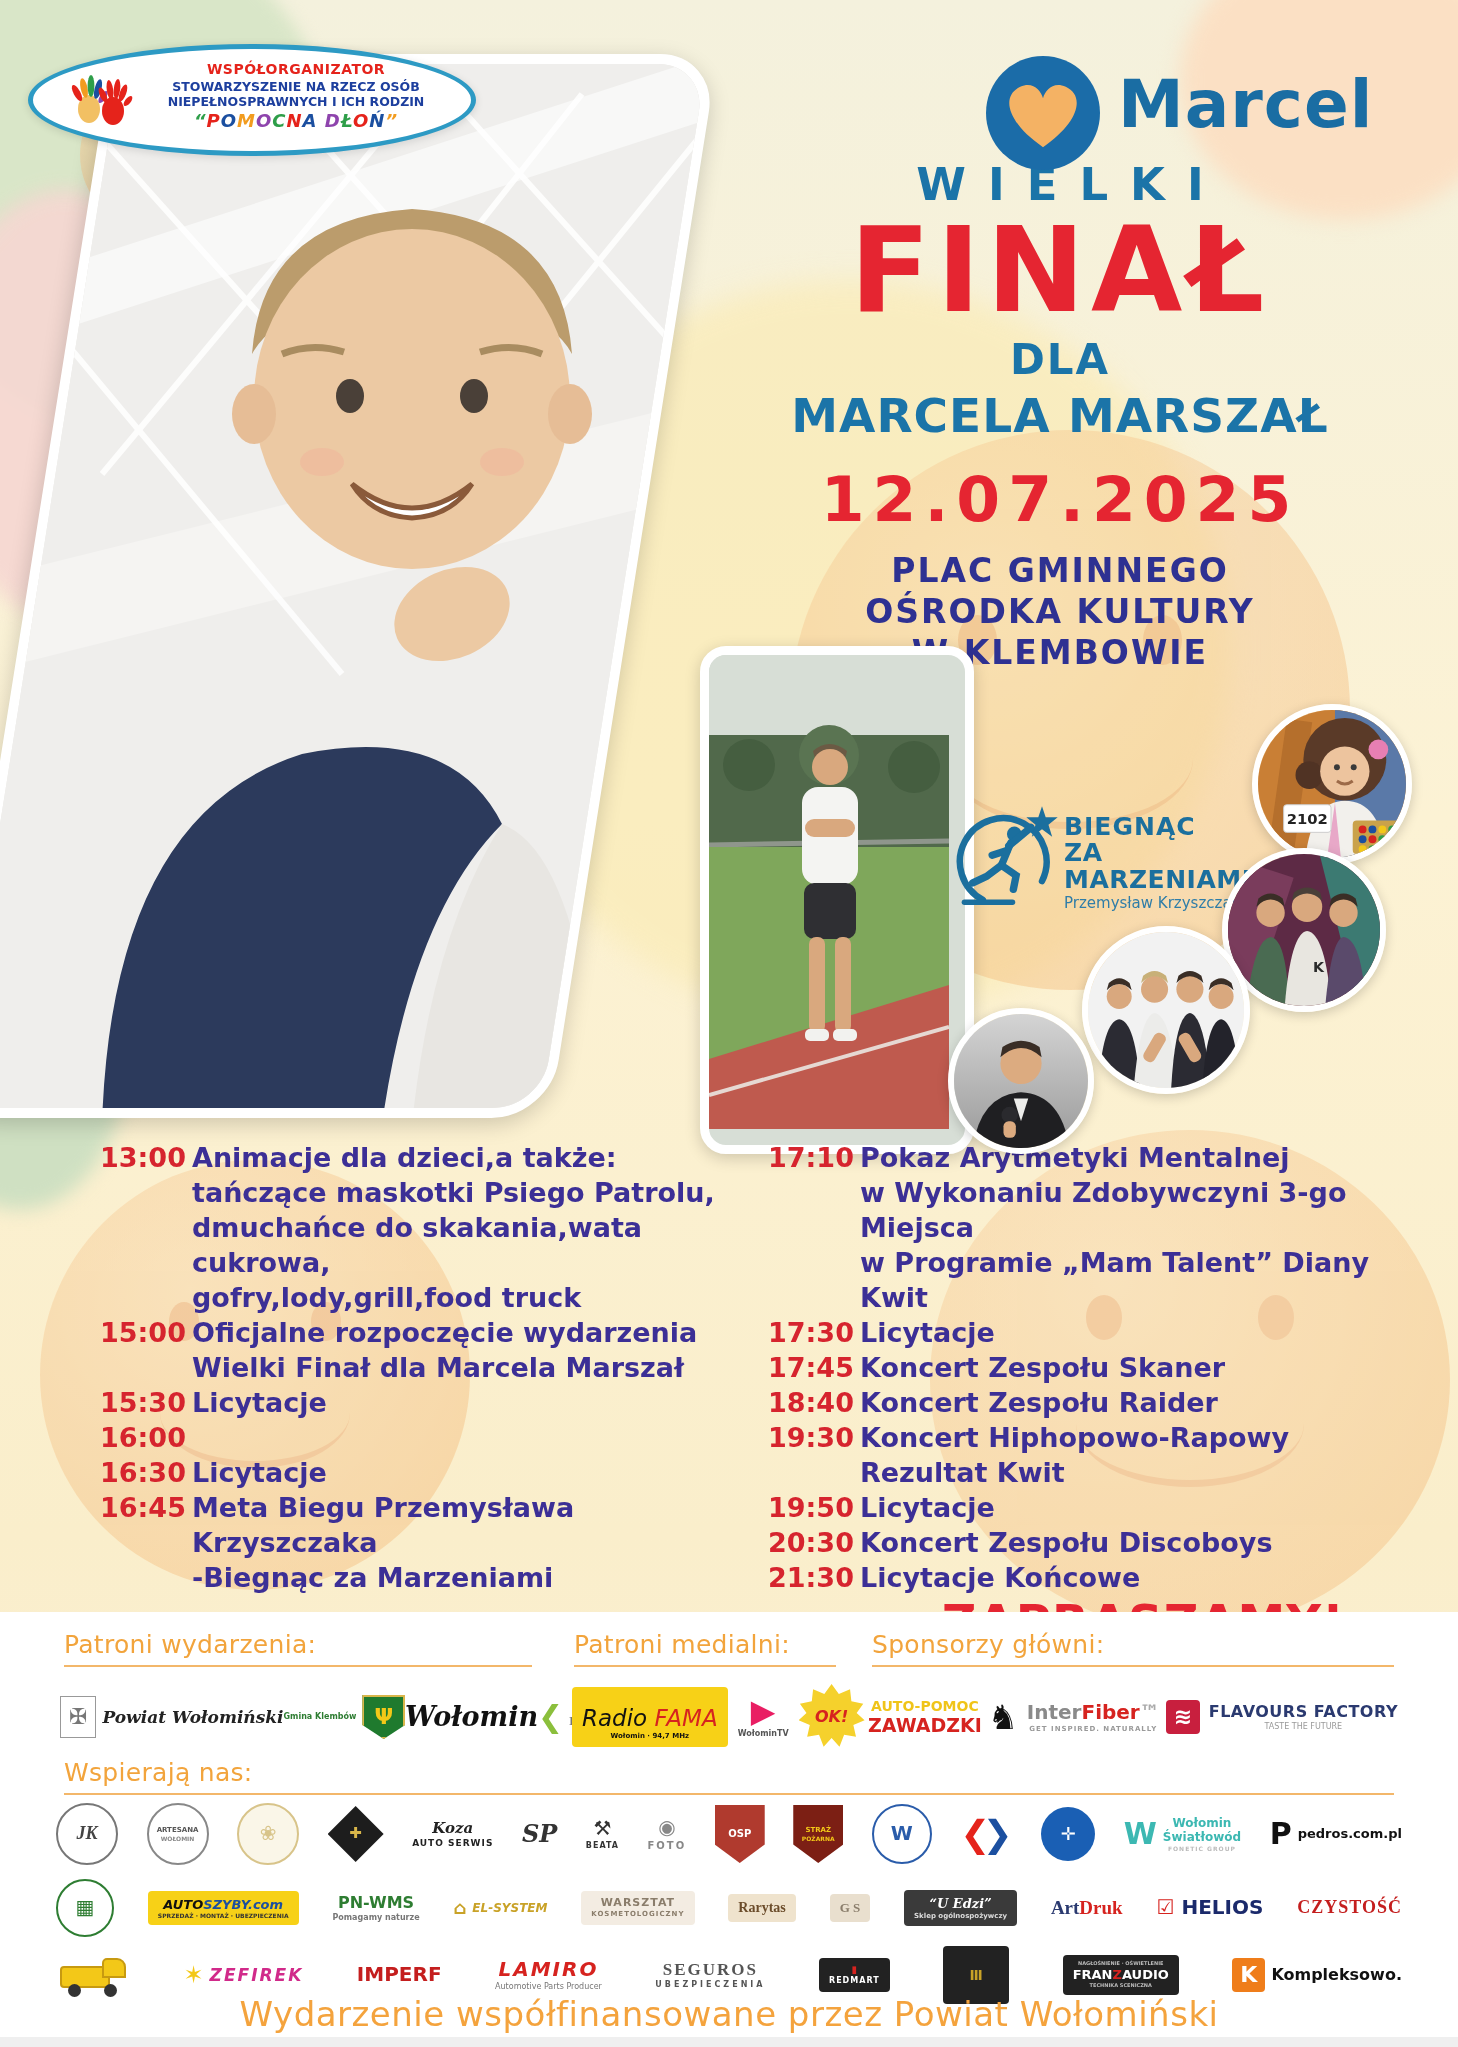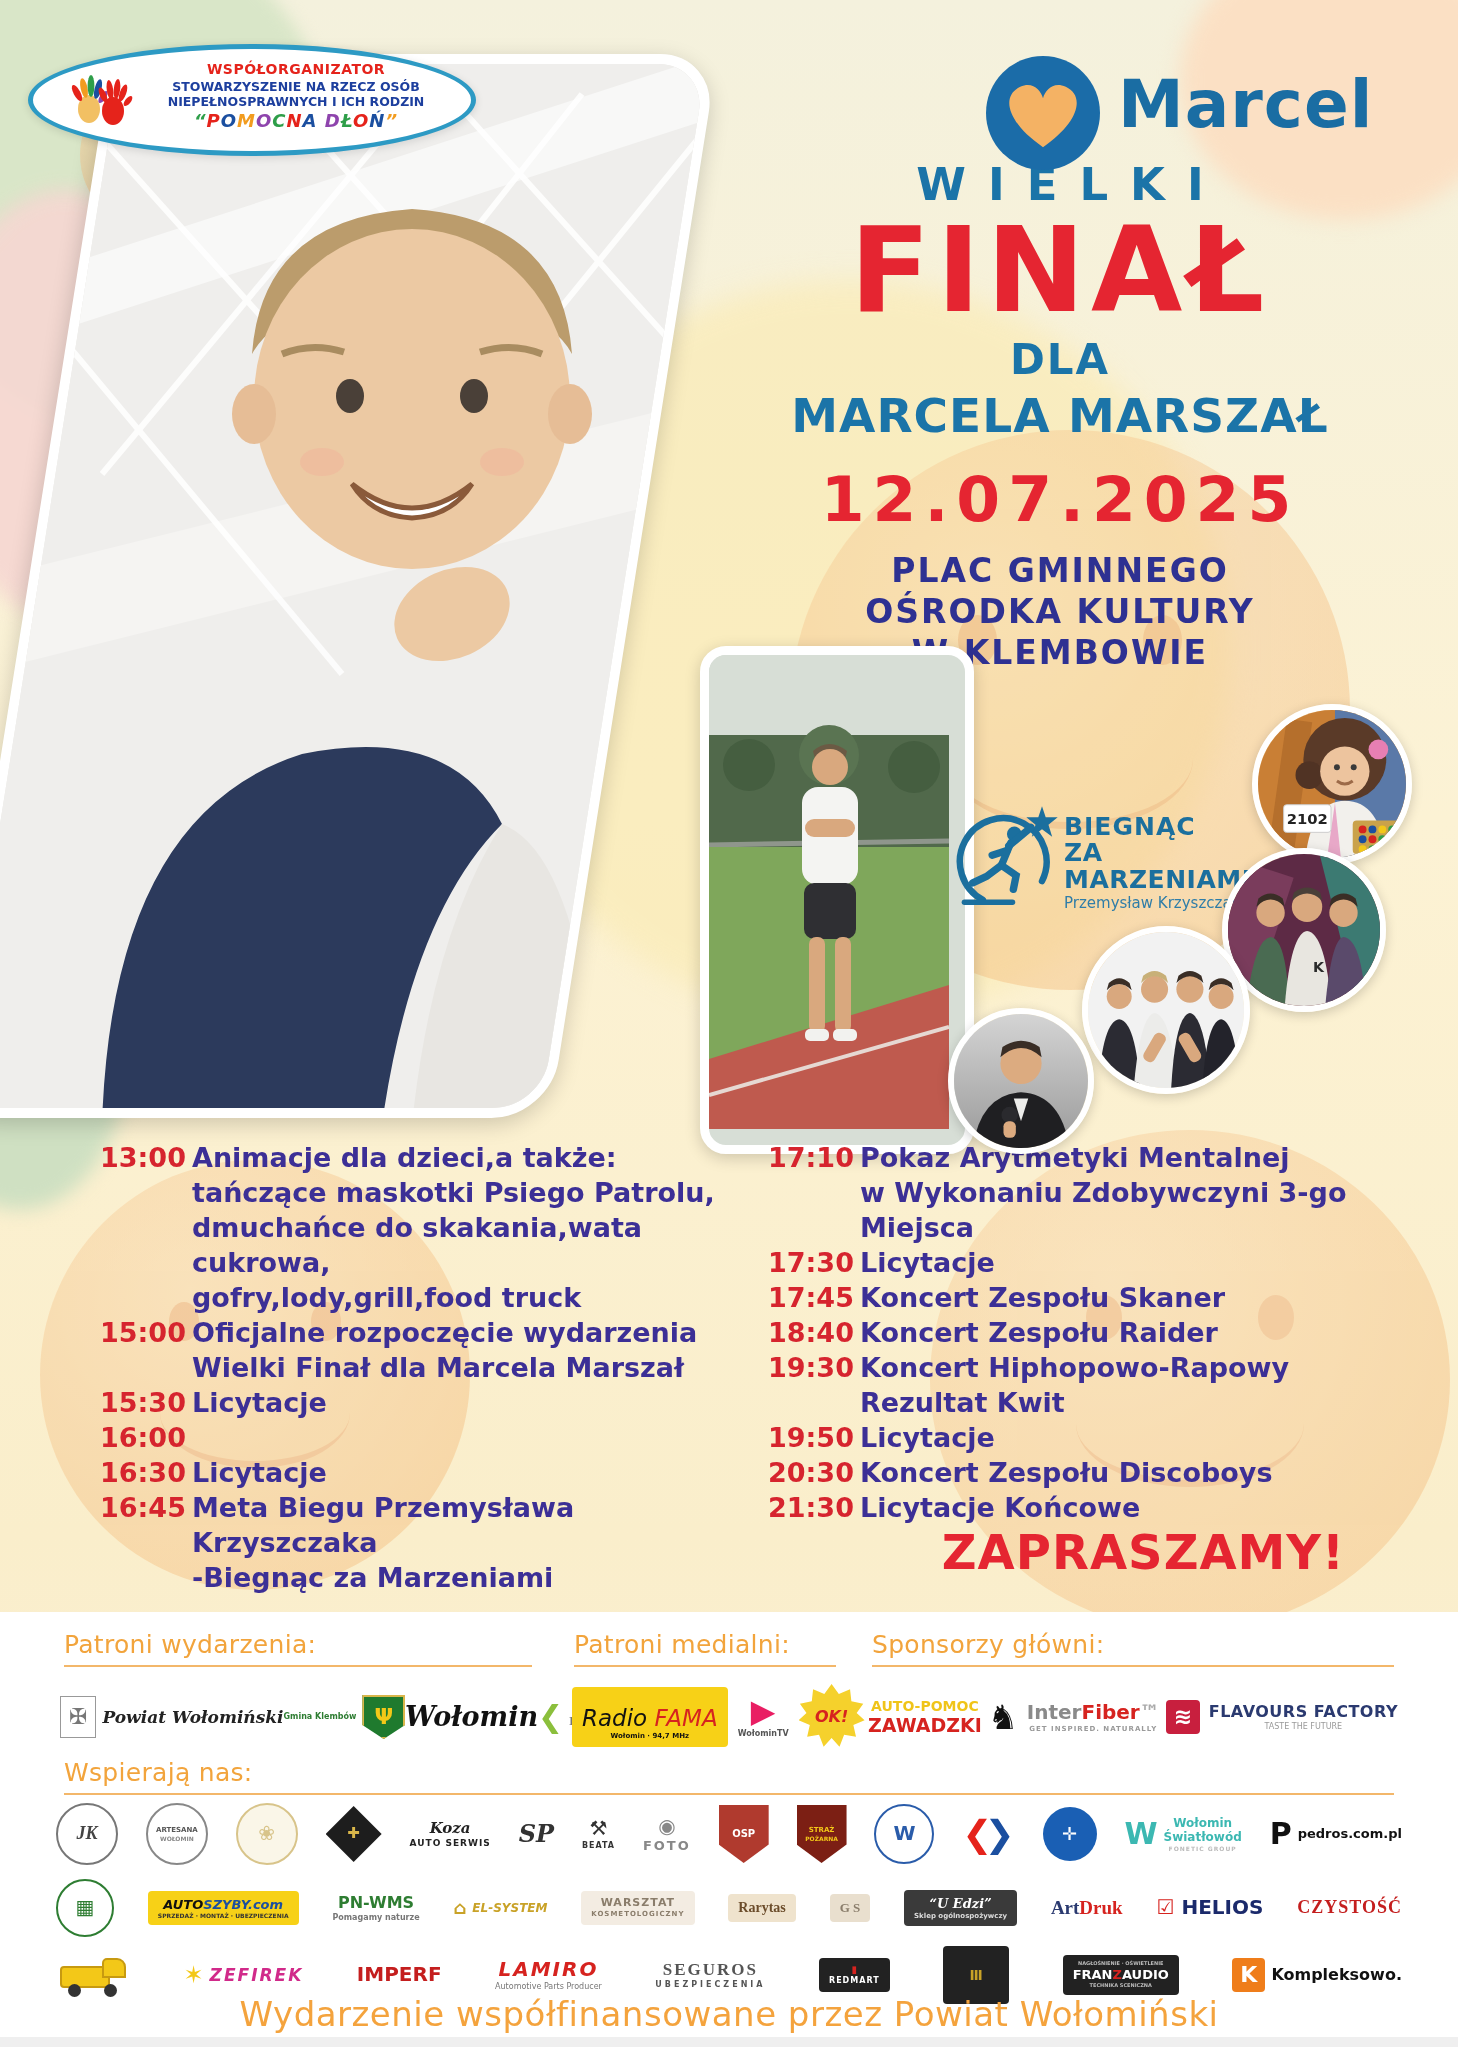--- a/index.html
+++ b/index.html
@@ -390,20 +390,21 @@
           <div>-Biegnąc za Marzeniami</div>
         </div>
       </div>
     </div>
   <div class="sched sched-right" id="schedule-right">
   <div class="sched-item">
         <span class="sched-time">17:10</span>
         <div class="sched-lines">
           <div>Pokaz Arytmetyki Mentalnej</div>
           <div>w Wykonaniu Zdobywczyni 3-go Miejsca</div>
+          <div>w Programie „Mam Talent” Diany Kwit</div>
         </div>
       </div>
       <div class="sched-item">
         <span class="sched-time">17:30</span>
         <div class="sched-lines">
           <div>Licytacje</div>
         </div>
       </div>
       <div class="sched-item">
         <span class="sched-time">17:45</span>
@@ -552,21 +553,21 @@
         </div>
         <div class="chip text">
           <div class="chip-text">
             <div style="color: rgb(51, 51, 51); font-size: 20px; font-weight: 700;">⚒</div>
             <div style="color: rgb(51, 51, 51); font-size: 8px; font-weight: 700; letter-spacing: 1px;">BEATA</div>
           </div>
         </div>
         <div class="chip text">
           <div class="chip-text">
             <div style="color: rgb(136, 136, 136); font-size: 20px; font-weight: 700;">◉</div>
-            <div style="color: rgb(136, 136, 136); font-size: 13px; font-weight: 700; letter-spacing: 2px;">FOTO</div>
+            <div style="color: rgb(136, 136, 136); font-size: 10px; font-weight: 700; letter-spacing: 2px;">FOTO</div>
           </div>
         </div>
         <div class="chip text shieldchip" style="background: rgb(176, 58, 46); width: 50px; height: 58px;">
           <div class="chip-text">
             <div style="color: rgb(255, 255, 255); font-size: 10px; font-weight: 700;">OSP</div>
           </div>
         </div>
         <div class="chip text shieldchip" style="background: rgb(124, 31, 20); width: 50px; height: 58px;">
           <div class="chip-text">
             <div style="color: rgb(243, 200, 24); font-size: 7px; font-weight: 700;">STRAŻ</div>

